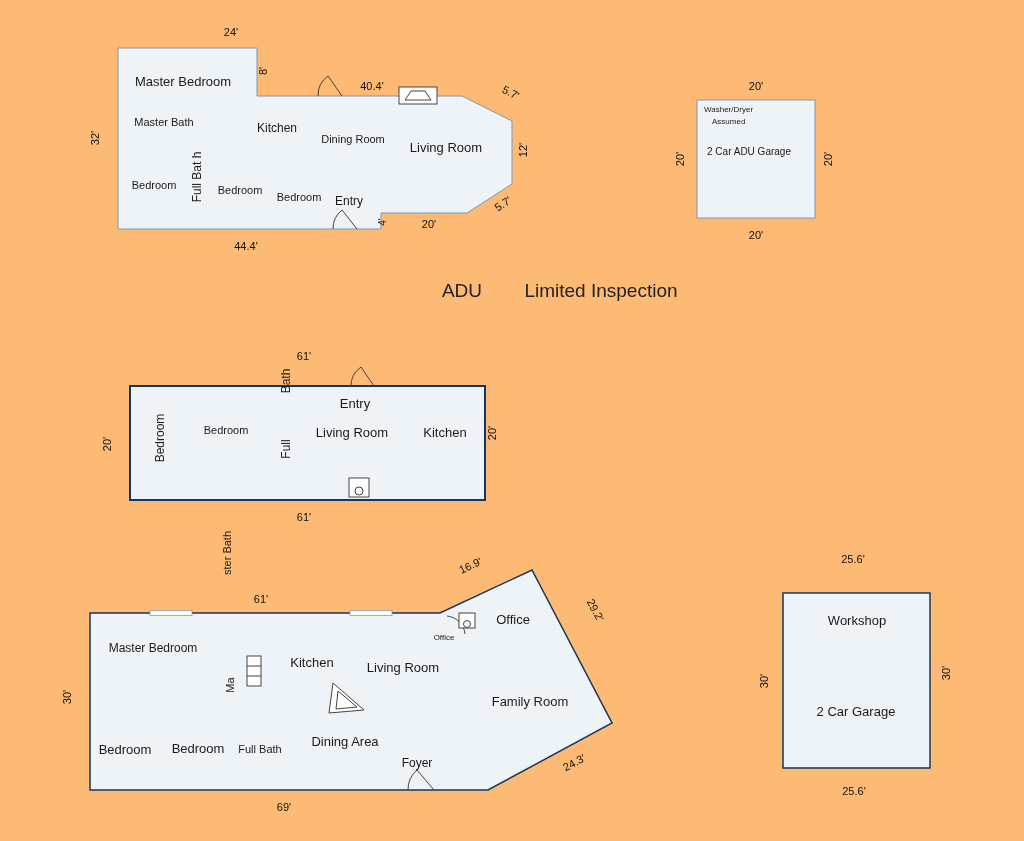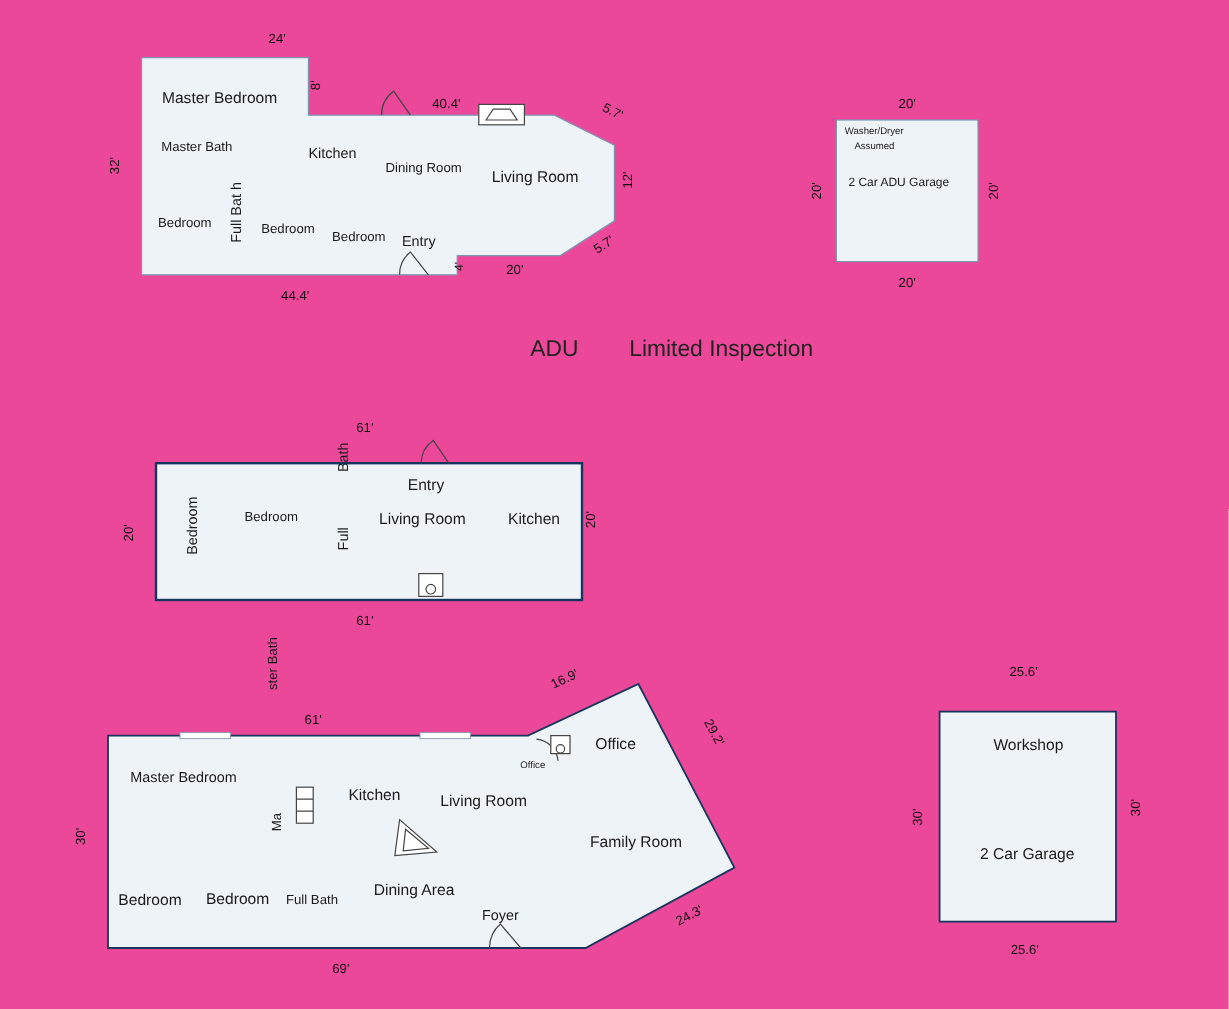--- a/index.html
+++ b/index.html
@@ -1,16 +1,16 @@
 <!DOCTYPE html>
 <html><head>
 <meta charset="utf-8">
 <style>
   html,body{margin:0;padding:0;background:#ffffff;}
-  .page{position:relative;width:1024px;height:841px;background:#ec4899;overflow:hidden;}
+  .page{position:relative;width:1024px;height:841px;background:#fdba74;overflow:hidden;}
   svg text{font-family:"Liberation Sans","DejaVu Sans",sans-serif;fill:#1a1a1a;}
   .room-lg{font-size:13px;}
   .room-md{font-size:12px;}
   .room-sm{font-size:11px;}
   .room-xs{font-size:10px;}
   .tiny{font-size:8px;}
   .dim{font-size:11px;fill:#111;}
   .dim-sm{font-size:10px;}
   .title-txt{font-size:19px;fill:#222;}
   .plan-light{fill:#eef3f8;stroke:#7d97b1;stroke-width:1;}

